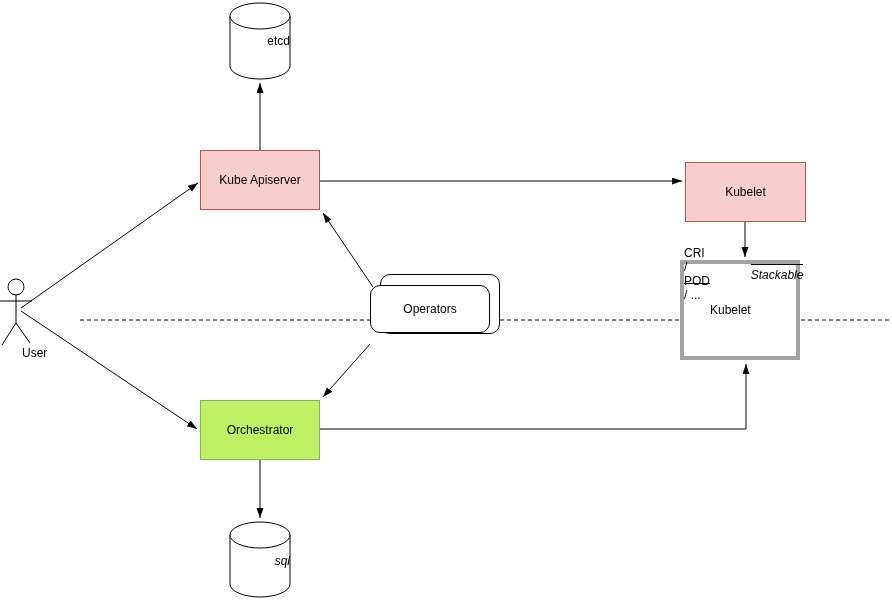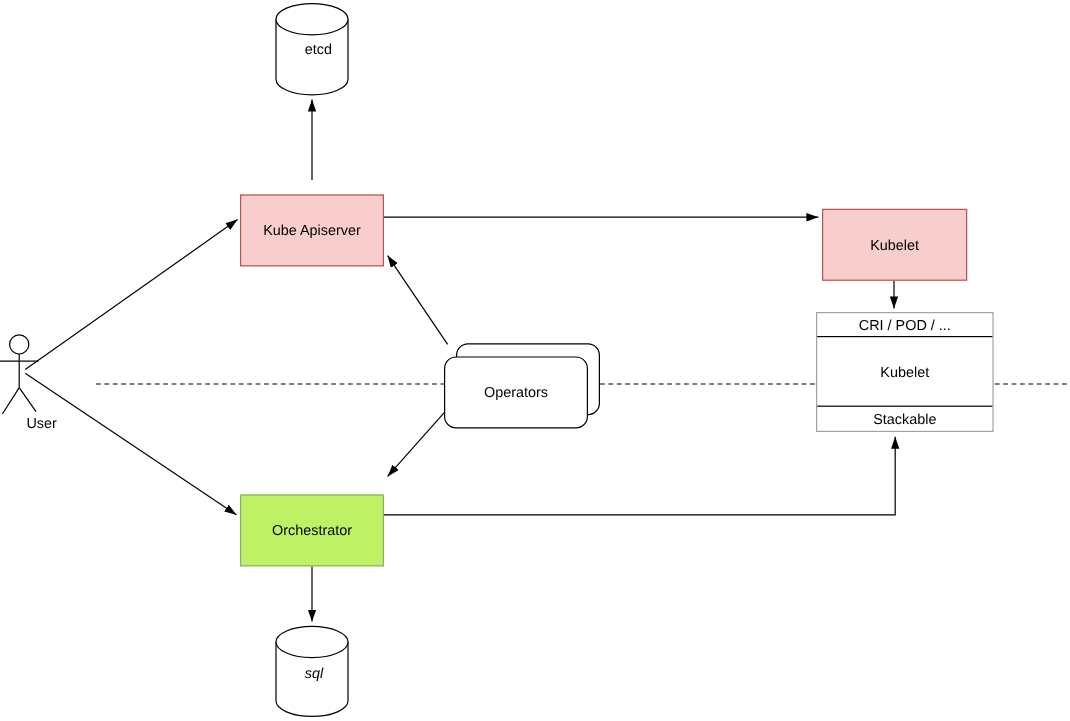--- a/index.html
+++ b/index.html
@@ -15,40 +15,39 @@
     overflow: hidden;
   }
   .canvas svg { position: absolute; left: 0; top: 0; }
   .node {
     position: absolute;
     display: flex;
     align-items: center;
     justify-content: center;
     text-align: center;
     line-height: 1.2;
-    margin-top: 12px;
   }
   .node-red   { background: #f8cecc; border: 1px solid #b85450; }
   .node-green { background: #bef264; border: 1px solid #82b366; }
   .rounded    { background: #ffffff; border: 1px solid #000000; border-radius: 10px; }
-  .plain-label { position: absolute; text-align: left; line-height: 14px; padding-left: 24px; }
+  .plain-label { position: absolute; text-align: right; line-height: 14px; padding-left: 24px; }
   .agents-box {
     position: absolute;
-    left: 680px; top: 260px; width: 148px; height: 100px;
-    background: #ffffff; border: 1px solid #a3a3a3;
-    display: flex; flex-direction: column;
+    left: 680px; top: 260px; width: 120px; height: 100px;
+    background: #ffffff; border: 4px solid #a3a3a3;
+    display: flex; flex-direction: row;
   }
   .agents-header {
     height: 20px; border-bottom: 1px solid #000000;
     display: flex; align-items: center; justify-content: center;
   }
   .agents-body { flex: 1; display: flex; align-items: center; justify-content: center; }
   .agents-footer {
     height: 21px; border-top: 1px solid #000000;
-    display: flex; align-items: center; justify-content: center;
+    display: flex; align-items: center; justify-content: center; font-style: italic;
   }
   .edge { stroke: #000000; stroke-width: 1; fill: none; }
   .shape-stroke { stroke: #000000; stroke-width: 1; fill: #ffffff; }
 </style>
 </head>
 <body>
 
 <div class="canvas">
 
   <svg width="892" height="601" viewBox="0 0 892 601">
@@ -95,21 +94,21 @@
 
   <div class="node node-red" style="left:685px; top:162px; width:121px; height:60px;">
     <span>Kubelet</span>
   </div>
 
   <div class="node node-green" style="left:200px; top:400px; width:120px; height:60px;">
     <span>Orchestrator</span>
   </div>
 
   <div class="node rounded" style="left:380px; top:274px; width:120px; height:60px;"></div>
-  <div class="node rounded" style="left:370px; top:285px; width:120px; height:60px;">
+  <div class="node rounded" style="left:370px; top:285px; width:120px; height:48px;">
     <span>Operators</span>
   </div>
 
   <div class="agents-box">
     <div class="agents-header">
       <span>CRI / POD / ...</span>
     </div>
     <div class="agents-body">
       <span>Kubelet</span>
     </div>

